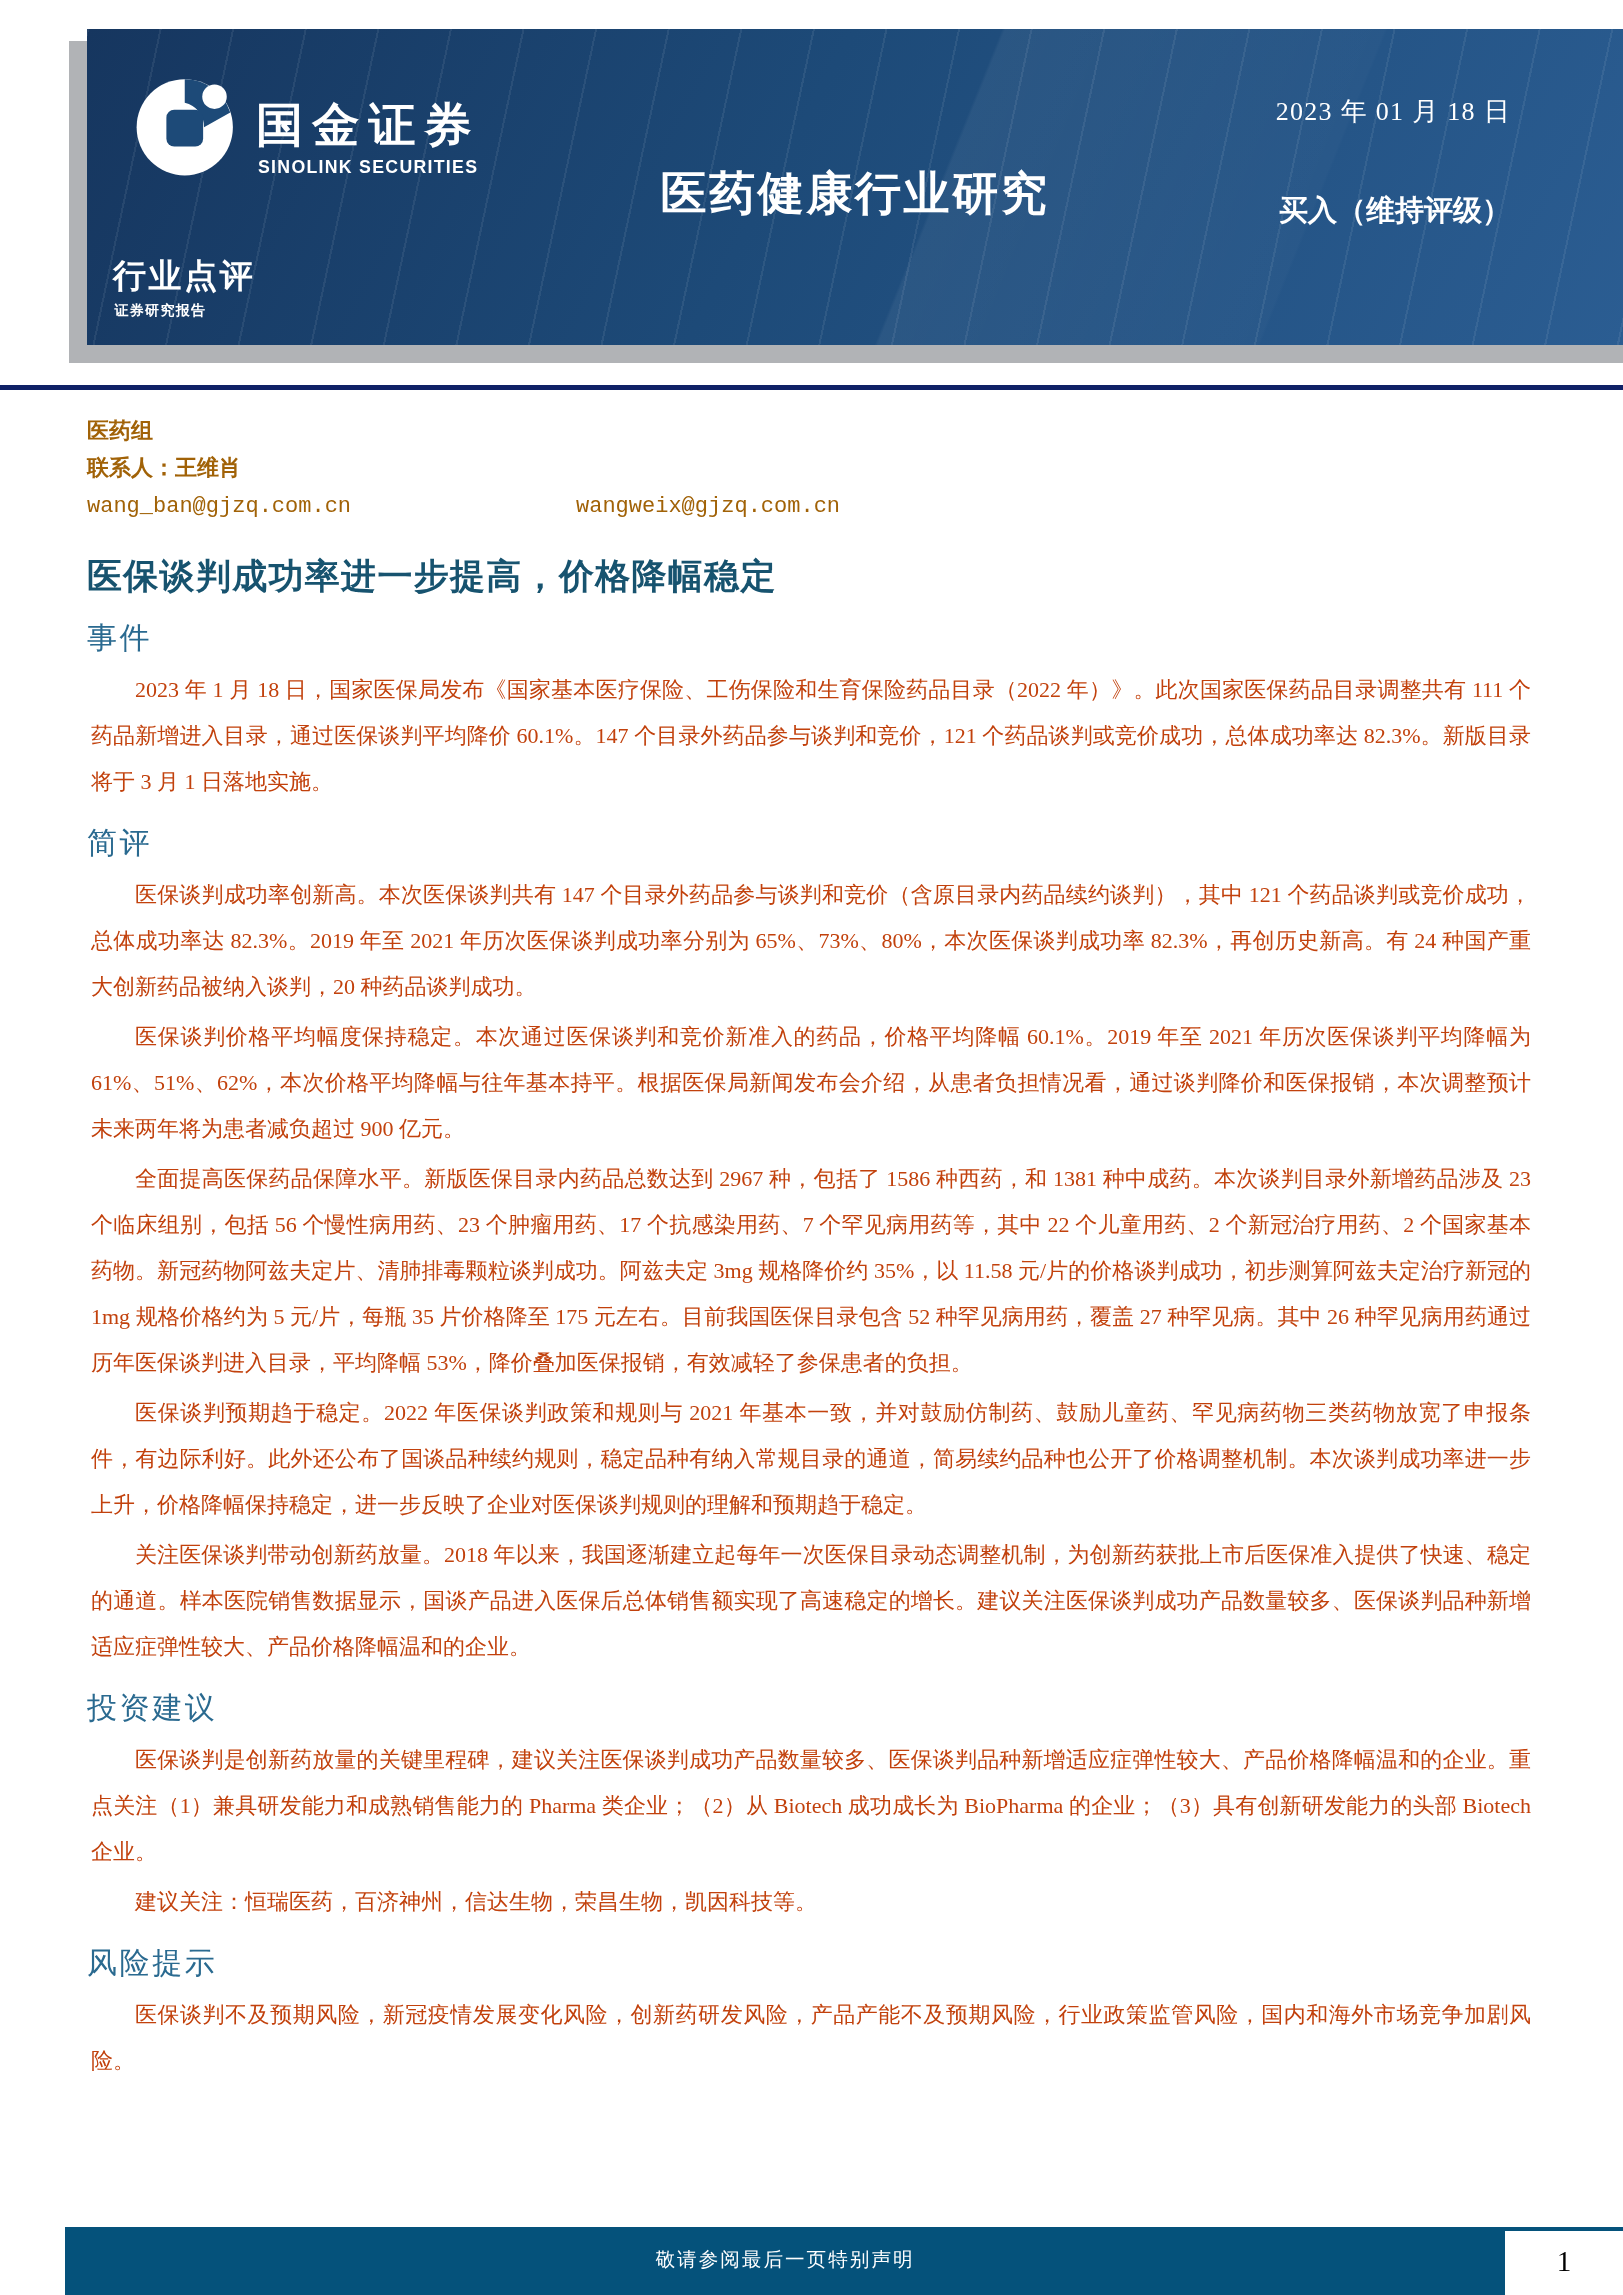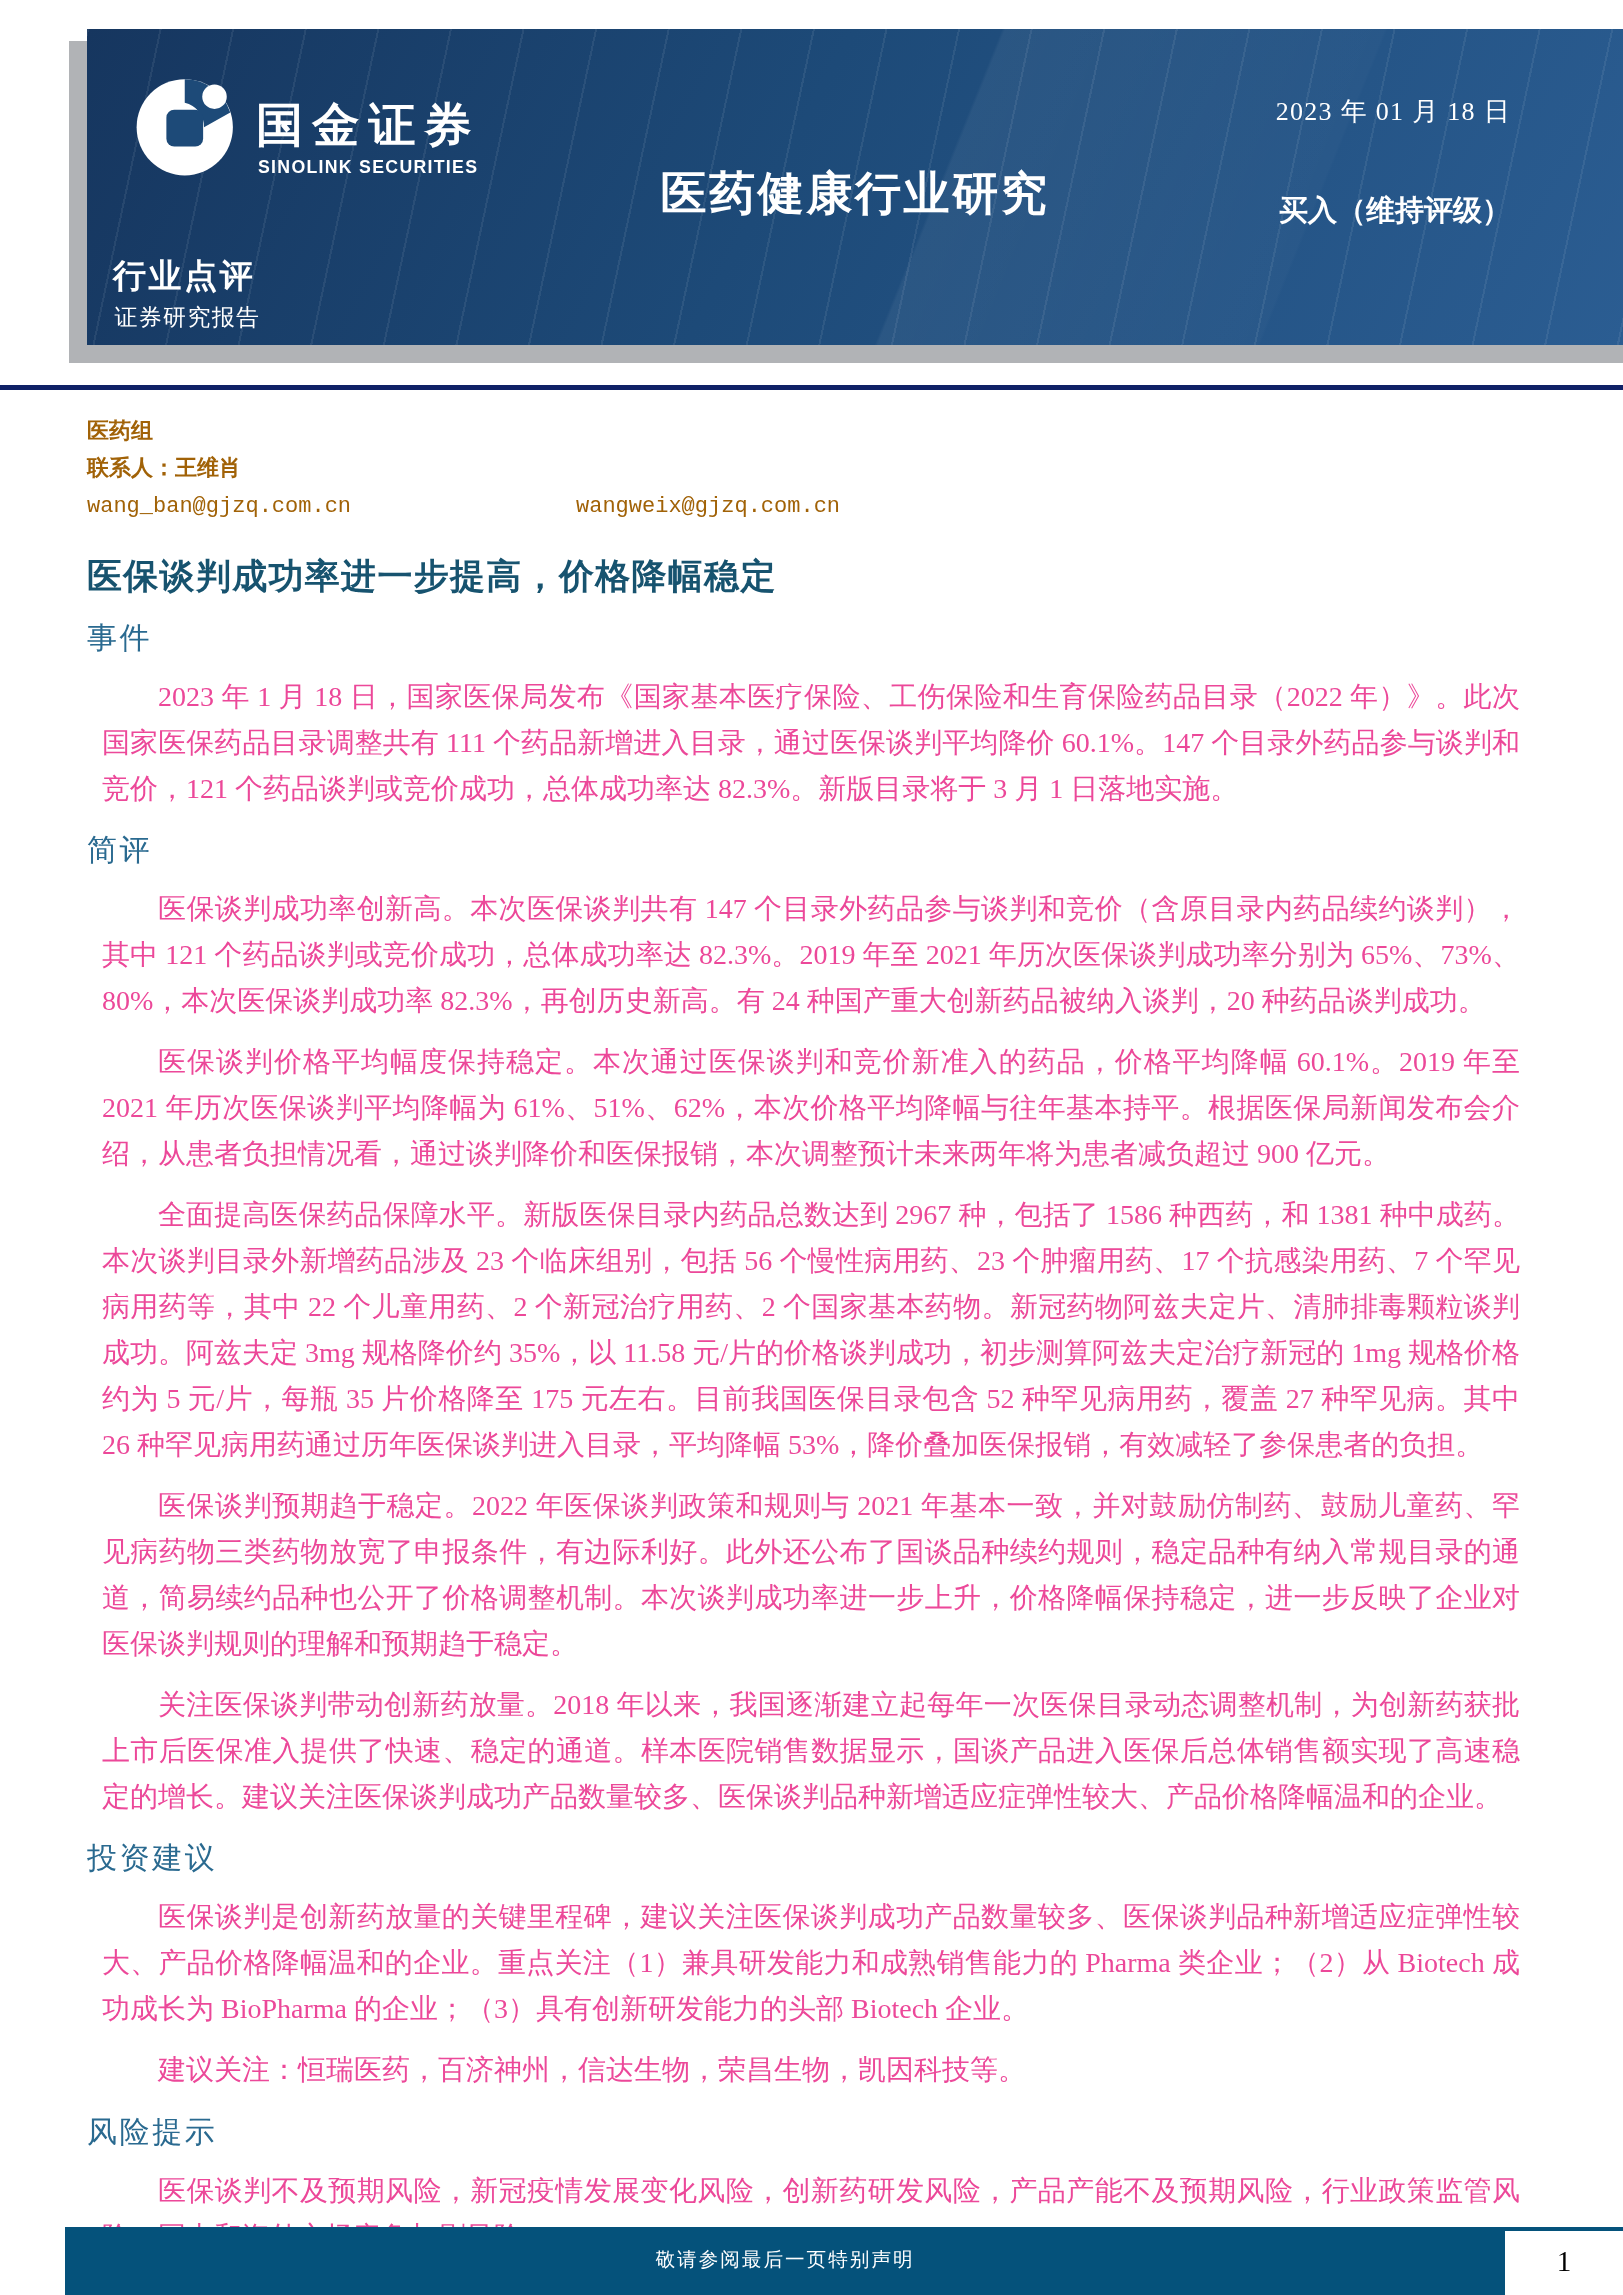--- a/index.html
+++ b/index.html
@@ -57,21 +57,21 @@
     font-weight:700; font-size:29px; color:#ffffff; white-space:nowrap;
   }
   .category{
     position:absolute; left:26px; top:225px;
     font-family:"Liberation Sans","DejaVu Sans",sans-serif;
     font-weight:700; font-size:33px; color:#ffffff; letter-spacing:2.6px;
   }
   .subcategory{
     position:absolute; left:27.5px; top:273px;
     font-family:"Liberation Sans","DejaVu Sans",sans-serif;
-    font-weight:400; font-size:23px; color:#ffffff; letter-spacing:1.3px;
+    font-weight:700; font-size:14px; color:#ffffff; letter-spacing:1.3px;
   }
 
   .top-rule{
     position:absolute; left:0; right:0; top:385px; height:5.2px;
     background:#0f2166;
   }
 
   
   .content{
     position:absolute; left:87px; right:88px; top:414px;
@@ -89,22 +89,22 @@
     font-family:"Liberation Sans","DejaVu Sans",sans-serif;
     font-weight:700; font-size:35px; color:#17536f; letter-spacing:1.3px;
   }
 
   .sec-heading{
     margin:18.3px 0 7.8px 0;
     font-family:"Liberation Sans","DejaVu Sans",sans-serif;
     font-weight:400; font-size:30px; color:#2a6a90; letter-spacing:2.6px;
   }
   .body-p{
-    margin:15px; text-indent:2em; text-align:justify;
-    font-size:28px; line-height:46px; color:#ec4899;
+    margin:4px; text-indent:2em; text-align:justify;
+    font-size:22px; line-height:46px; color:#c2410c;
     font-family:"Liberation Serif","DejaVu Serif",serif;
   }
 
   
   .footer-bar{
     position:absolute; left:65px; right:0; top:2227px; height:77px;
     background:#05527b;
   }
   .footer-text{
     position:absolute; left:0; right:118px; top:0; height:65px;

